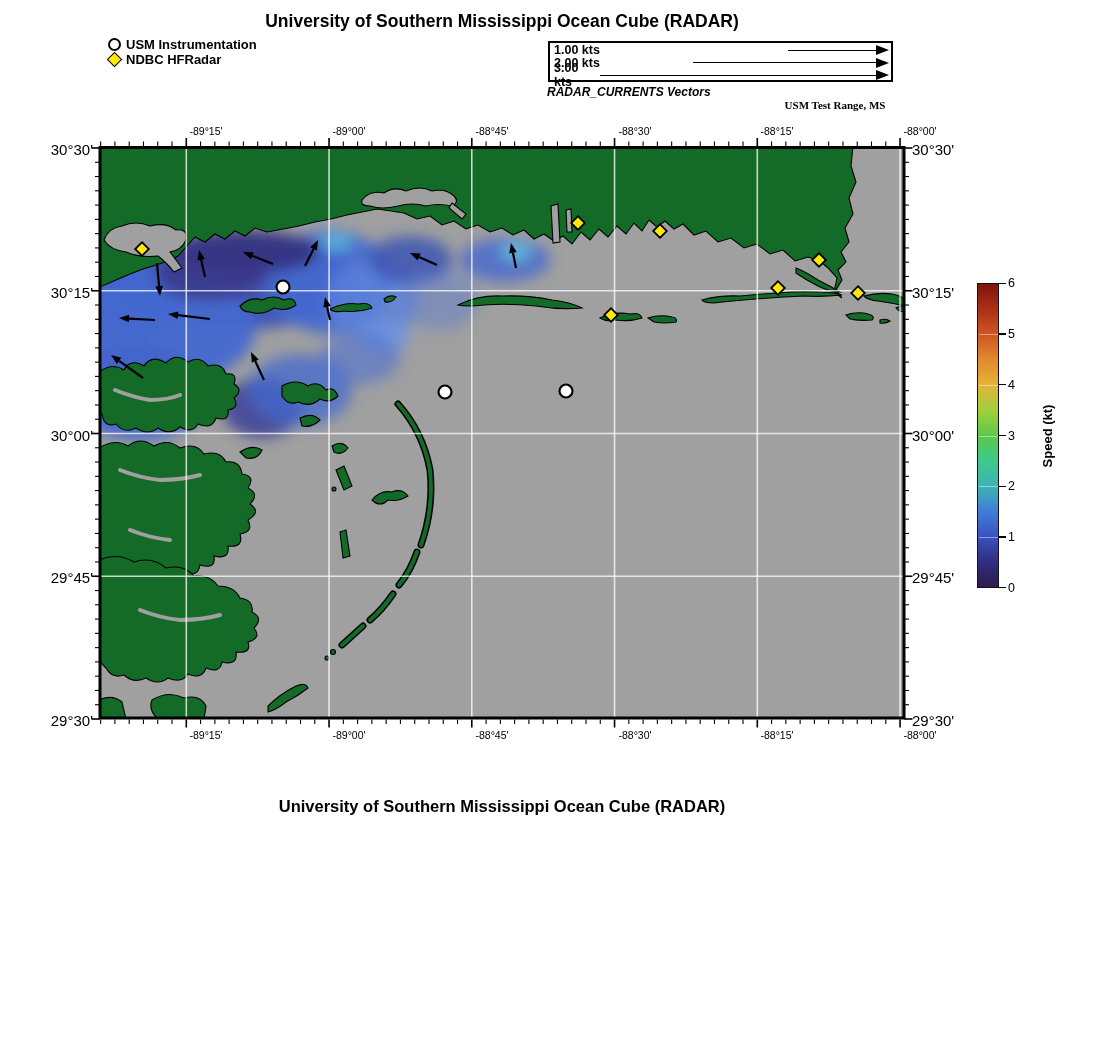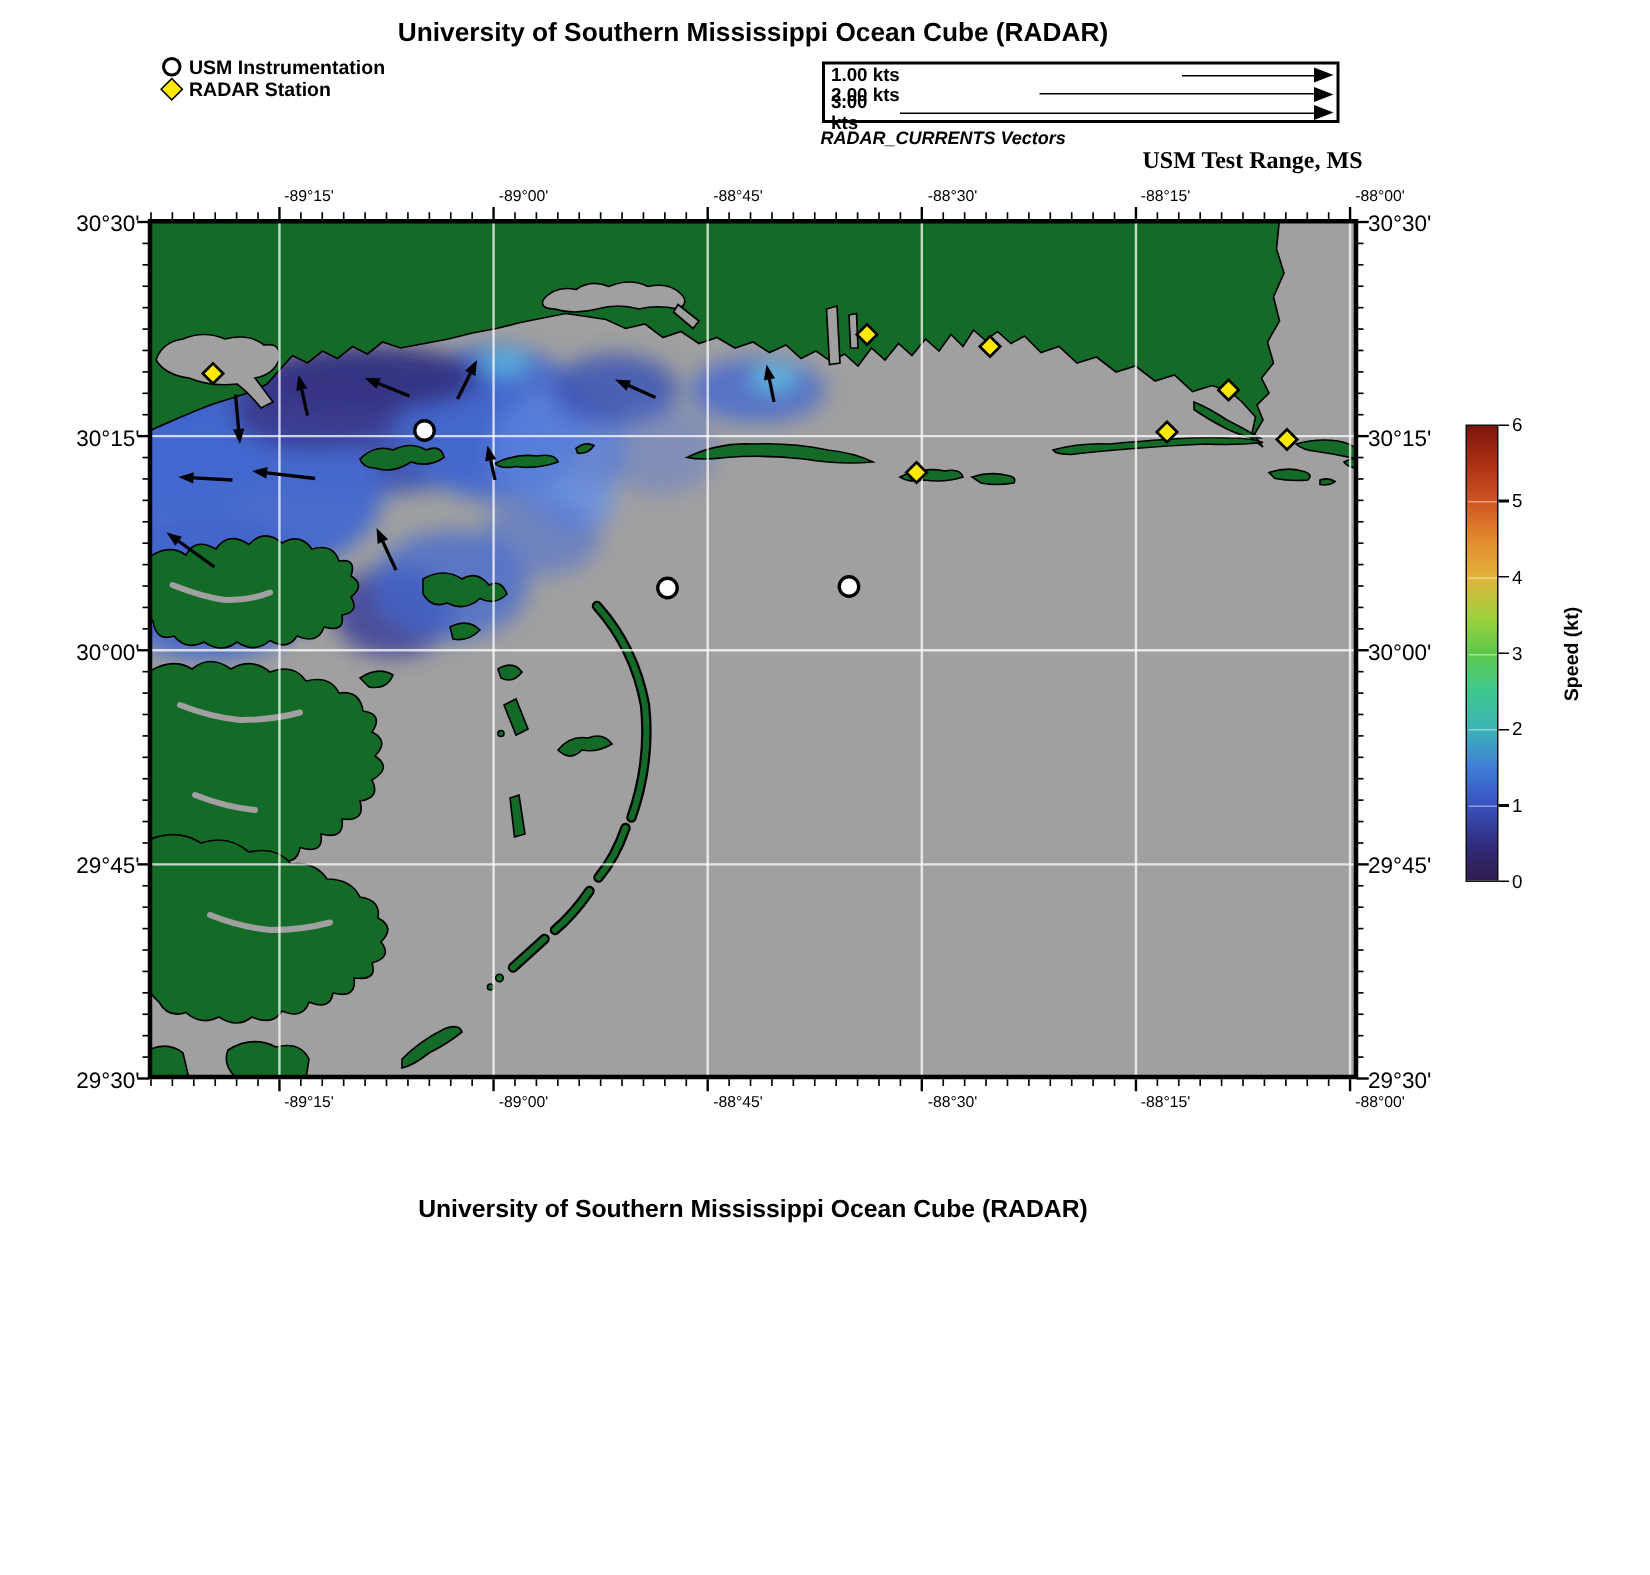--- a/index.html
+++ b/index.html
@@ -5,21 +5,21 @@
   html,body{margin:0;padding:0;background:#ffffff;}
   .page{position:relative;width:1100px;height:1050px;background:#fff;overflow:hidden;
         font-family:"Liberation Sans",sans-serif;color:#000;}
   .abs{position:absolute;}
   .title{font-weight:bold;text-align:center;}
   .top-title{left:99px;top:11px;width:806px;font-size:17.5px;}
   .bottom-title{left:99px;top:797px;width:806px;font-size:16.5px;}
   .subtitle{left:99px;top:99px;width:806px;text-align:center;
             font-family:"Liberation Serif",serif;font-weight:bold;font-size:17px;}
   .range-label{left:755px;top:99px;width:160px;text-align:center;
-               font-family:"Liberation Serif",serif;font-weight:bold;font-size:16px;}
+               font-family:"Liberation Serif",serif;font-weight:bold;font-size:11px;}
   
   .legend{left:108px;top:37px;font-size:13px;font-weight:bold;}
   .legend-row{display:flex;align-items:center;height:15px;}
   .circle-marker{display:inline-block;width:9px;height:9px;border:2px solid #000;
                  border-radius:50%;background:#fff;margin-right:5px;}
   .diamond-marker{display:inline-block;width:9px;height:9px;border:1.6px solid #000;
                   background:#ffe900;transform:rotate(45deg);margin:0 6px 0 1px;}
   
   .vector-box{left:548px;top:41px;width:345px;height:41px;border:2px solid #000;
               background:#fff;font-size:12.5px;font-weight:bold;padding:1px 0 0 4px;box-sizing:border-box;}
@@ -65,21 +65,21 @@
 
   <div class="abs title top-title">University of Southern Mississippi Ocean Cube (RADAR)</div>
 
   <div class="abs legend">
     <div class="legend-row">
       <span class="circle-marker"></span>
       <span>USM Instrumentation</span>
     </div>
     <div class="legend-row">
       <span class="diamond-marker"></span>
-      <span>RADAR Station</span>
+      <span>NDBC HFRadar</span>
     </div>
   </div>
 
   <div class="abs vector-box">
     <div class="vrow">
       <span>1.00 kts</span>
       <span class="vline v1"></span>
       <span class="varrowhead"></span>
     </div>
     <div class="vrow">

